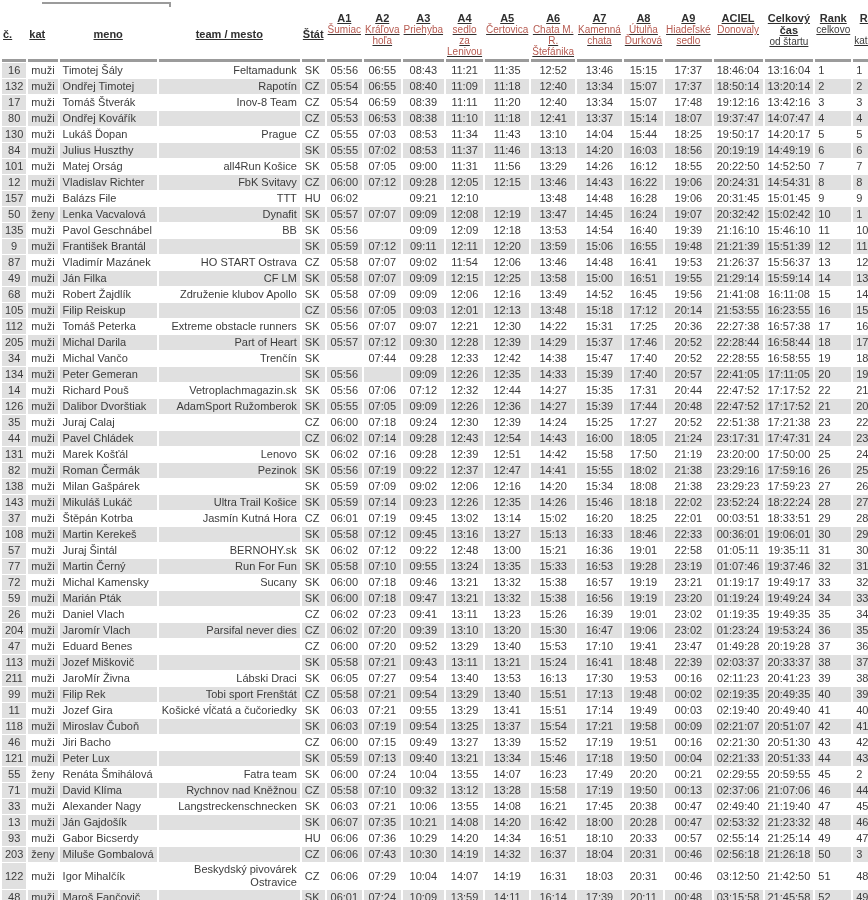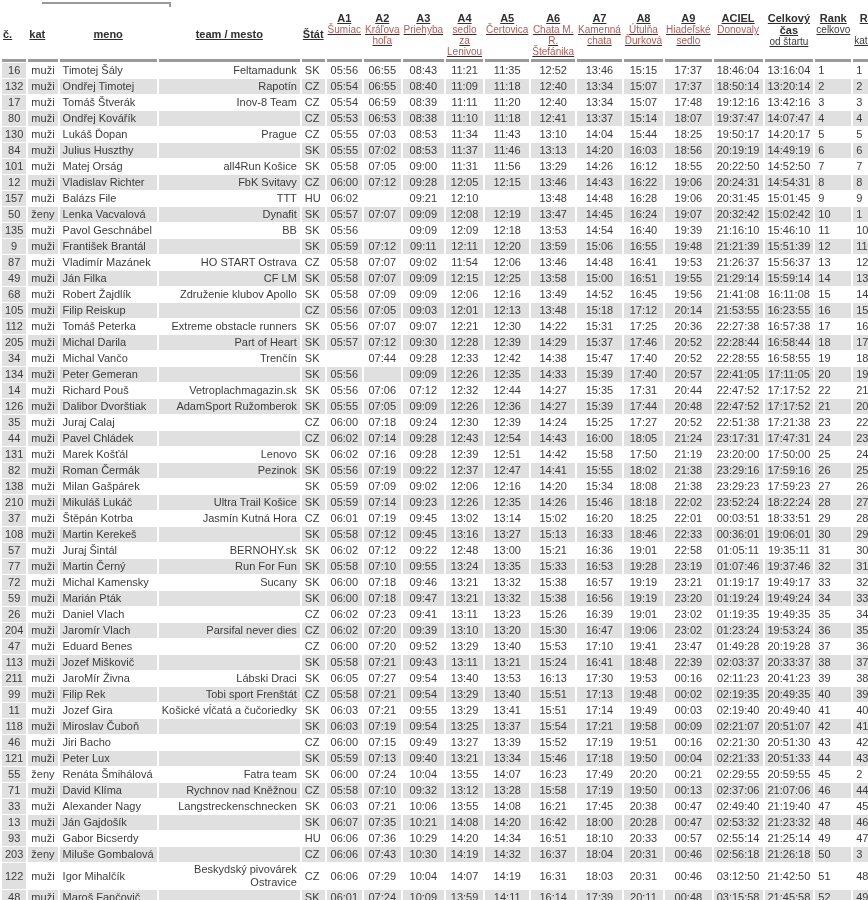--- a/index.html
+++ b/index.html
@@ -693,21 +693,21 @@
         <td class="c-a6">14:20</td>
         <td class="c-a7">15:34</td>
         <td class="c-a8">18:08</td>
         <td class="c-a9">21:38</td>
         <td class="c-aciel">23:29:23</td>
         <td class="c-total">17:59:23</td>
         <td class="c-rank">27</td>
         <td class="c-rank_kat">26</td>
       </tr>
       <tr class="stripe">
-        <td class="c-no">210</td>
+        <td class="c-no">143</td>
         <td class="c-kat">muži</td>
         <td class="c-meno">Mikuláš Lukáč</td>
         <td class="c-team">Ultra Trail Košice</td>
         <td class="c-stat">SK</td>
         <td class="c-a1">05:59</td>
         <td class="c-a2">07:14</td>
         <td class="c-a3">09:23</td>
         <td class="c-a4">12:26</td>
         <td class="c-a5">12:35</td>
         <td class="c-a6">14:26</td>

